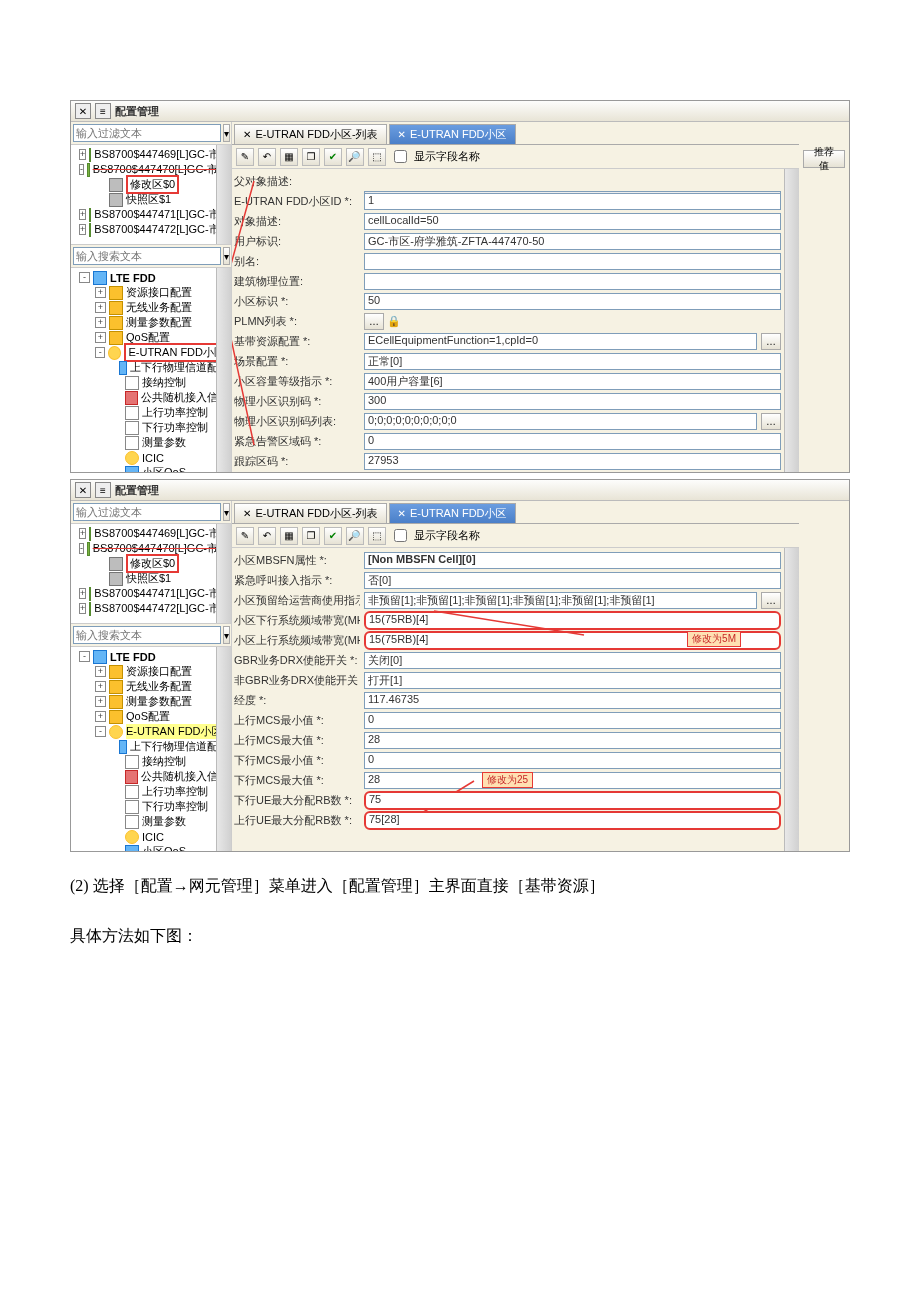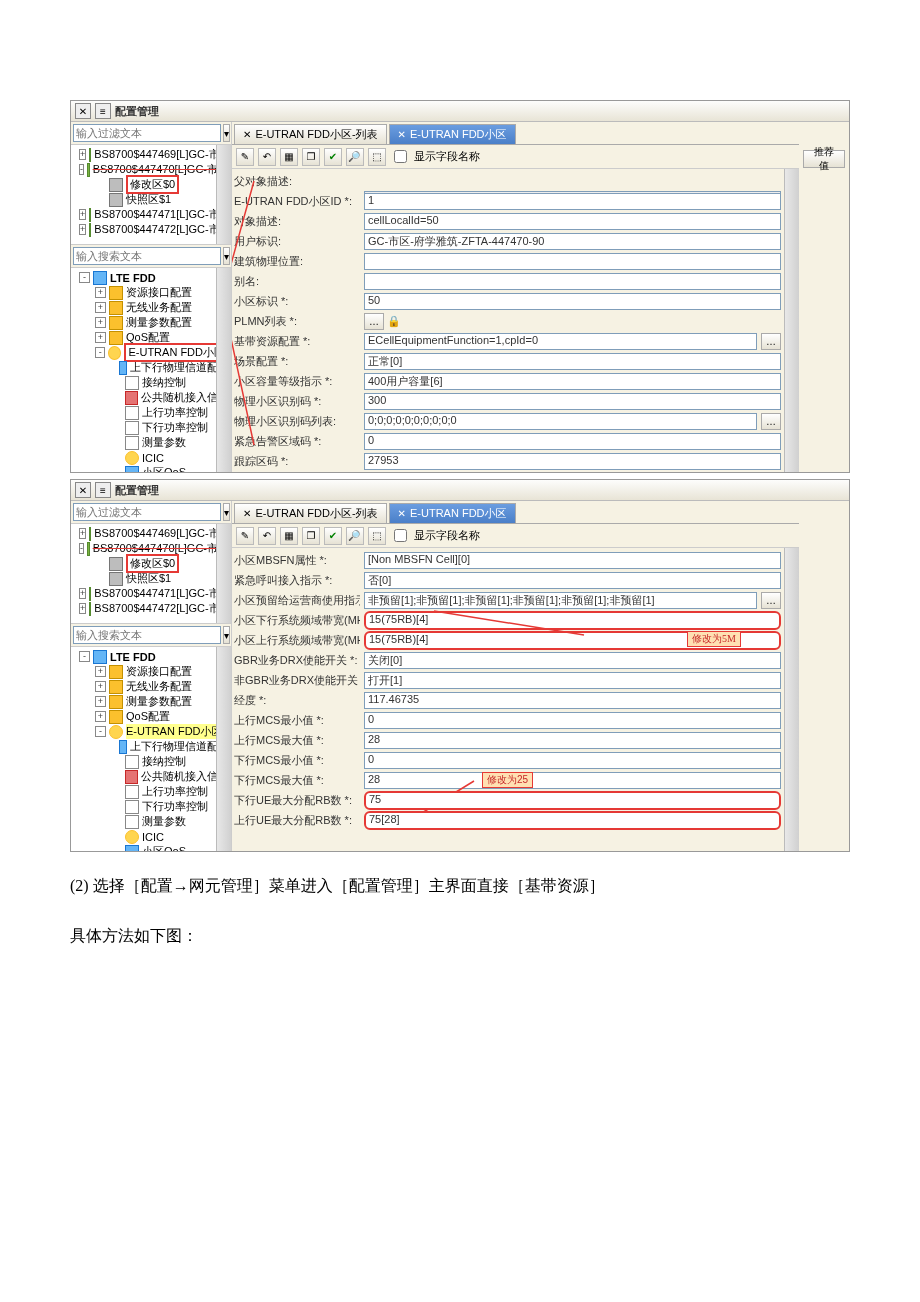--- a/index.html
+++ b/index.html
@@ -297,33 +297,33 @@
               <div class="form-row">
                 <div class="form-label">对象描述:</div>
                 <div style="flex: 1 1 0%; display: flex; position: relative;">
                   <div class="form-input">cellLocalId=50</div>
                 </div>
                 <div style="width: 12px;"></div>
               </div>
               <div class="form-row">
                 <div class="form-label">用户标识:</div>
                 <div style="flex: 1 1 0%; display: flex; position: relative;">
-                  <div class="form-input">GC-市区-府学雅筑-ZFTA-447470-90</div>
+                  <div class="form-input">GC-市区-府学雅筑-ZFTA-447470-50</div>
+                </div>
+                <div style="width: 12px;"></div>
+              </div>
+              <div class="form-row">
+                <div class="form-label">别名:</div>
+                <div style="flex: 1 1 0%; display: flex; position: relative;">
+                  <div class="form-input"></div>
                 </div>
                 <div style="width: 12px;"></div>
               </div>
               <div class="form-row">
                 <div class="form-label">建筑物理位置:</div>
-                <div style="flex: 1 1 0%; display: flex; position: relative;">
-                  <div class="form-input"></div>
-                </div>
-                <div style="width: 12px;"></div>
-              </div>
-              <div class="form-row">
-                <div class="form-label">别名:</div>
                 <div style="flex: 1 1 0%; display: flex; position: relative;">
                   <div class="form-input"></div>
                 </div>
                 <div style="width: 12px;"></div>
               </div>
               <div class="form-row">
                 <div class="form-label">小区标识 *:</div>
                 <div style="flex: 1 1 0%; display: flex; position: relative; border-radius: 6px;">
                   <div class="form-input">50</div>
                 </div>
@@ -549,21 +549,21 @@
         <div class="tbtn" style="color:green">✔</div>
         <div class="tbtn">🔎</div>
         <div class="tbtn">⬚</div>
         <input type="checkbox" style="">
         <span>显示字段名称</span>
       </div>
       <div class="form-area" style="position:relative">
         <div id="form2rows">
               <div class="form-row">
                 <div class="form-label">小区MBSFN属性 *:</div>
-                <div style="flex: 1 1 0%; display: flex; position: relative;">
+                <div style="flex: 1 1 0%; display: flex; position: relative; font-weight: bold;">
                   <div class="form-input">[Non MBSFN Cell][0]</div>
                 </div>
                 <div class="lockicon">🔒</div>
               </div>
               <div class="form-row">
                 <div class="form-label">紧急呼叫接入指示 *:</div>
                 <div style="flex: 1 1 0%; display: flex; position: relative;">
                   <div class="form-input">否[0]</div>
                 </div>
                 <div style="width: 12px;"></div>
@@ -580,21 +580,21 @@
                 <div class="form-label">小区下行系统频域带宽(MHz) *:</div>
                 <div style="flex: 1 1 0%; display: flex; position: relative;">
                   <div class="form-input" style="border: 2px solid rgb(229, 57, 53); border-radius: 6px;">15(75RB)[4]</div>
                 </div>
                 <div class="lockicon">🔒</div>
               </div>
               <div class="form-row">
                 <div class="form-label">小区上行系统频域带宽(MHz) *:</div>
                 <div style="flex: 1 1 0%; display: flex; position: relative;">
                   <div class="form-input" style="border: 2px solid rgb(229, 57, 53); border-radius: 6px;">15(75RB)[4]</div>
-                  <div class="callout-box" style="position: absolute; right: 40px; top: 0px; font-family: Liberation Serif, serif;">修改为5M</div>
+                  <div class="callout-box" style="position: absolute; right: 40px; top: 0px;">修改为5M</div>
                   <svg style="position:absolute;left:70px;top:-22px;width:200px;height:30px;pointer-events:none">
                     <line x1="0" y1="2" x2="150" y2="26" stroke="#e53935" stroke-width="1.5"></line>
                   </svg>
                 </div>
                 <div class="lockicon">🔒</div>
               </div>
               <div class="form-row">
                 <div class="form-label">GBR业务DRX使能开关 *:</div>
                 <div style="flex: 1 1 0%; display: flex; position: relative;">
                   <div class="form-input">关闭[0]</div>

